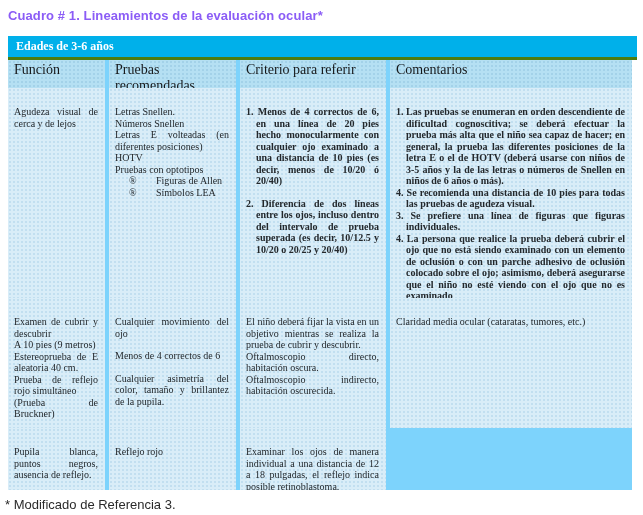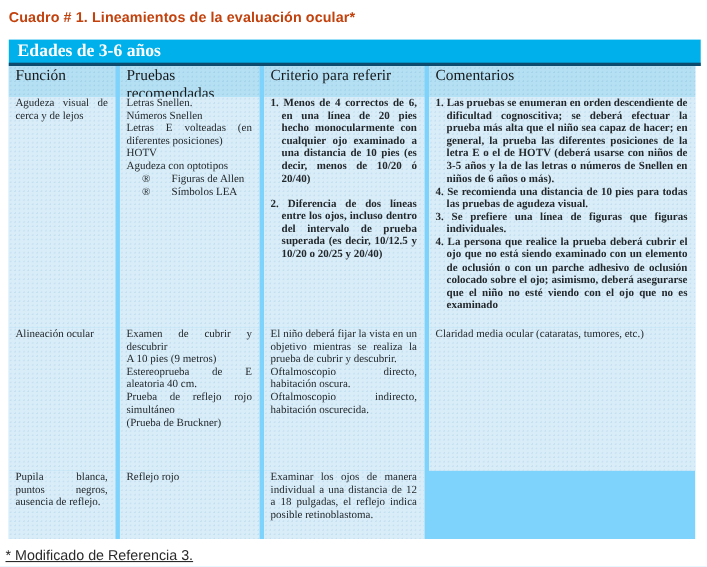--- a/index.html
+++ b/index.html
@@ -3,57 +3,57 @@
 <meta charset="utf-8">
 <style>
   html,body { margin:0; padding:0; background:#ffffff; }
   .page {
     position:relative; width:643px; height:515px; background:#ffffff;
     box-sizing:border-box; padding:6px 6px 0 8px; overflow:hidden;
     font-family:"Liberation Serif", serif; color:#1f2428;
   }
   .doc-title {
     font-family:"Liberation Sans", sans-serif; font-weight:bold;
-    font-size:13px; color:#c2410c; margin:2px 0 0 0; letter-spacing:0.1px;
+    font-size:13px; color:#8b5cf6; margin:2px 0 0 0; letter-spacing:0.1px;
   }
   .tbl { width:629px; margin-top:13px; }
   .band {
     box-sizing:border-box; height:24px; line-height:21px;
-    background:#00B0EA; color:#ffffff; font-weight:bold; font-size:16px;
-    padding:0 0 0 8px; border-bottom:3px solid #0c4a6e;
+    background:#00B0EA; color:#ffffff; font-weight:bold; font-size:12px;
+    padding:0 0 0 8px; border-bottom:3px solid #4d7c0f;
   }
   .grid {
     display:grid; width:624px;
     grid-template-columns:97px 127px 146px 1fr;
     grid-template-rows:28px 210px 130px 62px;
     column-gap:4px; background:#7dd3fc;
   }
   .hcell {
     background-color:#B5E0F3;
     background-image:radial-gradient(#a3d2e9 0.8px, rgba(0,0,0,0) 0.8px);
     background-size:4px 4px;
     font-size:14px; color:#16181a; padding:2px 6px; box-sizing:border-box;
   }
   .cell {
     background-color:#D9EDF8;
     background-image:radial-gradient(#c2dff0 0.8px, rgba(0,0,0,0) 0.8px);
     background-size:4px 4px;
     font-size:10px; line-height:11.5px; color:#23282c;
-    padding:0 7px 0 6px; box-sizing:border-box; text-align:justify;
+    padding:18px 7px 0 6px; box-sizing:border-box; text-align:justify;
     overflow:hidden;
   }
   .cell p { margin:0; }
   .num { padding-left:10px; text-indent:-10px;font-weight:bold; }
   .gap-sm { margin-top:11px !important; }
   .gap-lg { margin-top:23px !important; }
   .opt { display:flex; padding-left:14px; text-align:left; }
   .opt .b { width:27px; flex:0 0 27px; }
   .footnote {
     font-family:"Liberation Sans", sans-serif; font-size:13px;
-    color:#2a2a2a; margin:7px 0 0 -3px;text-decoration:underline;
+    color:#2a2a2a; margin:7px 0 0 -3px;
   }
 </style>
 </head>
 <body>
 
 <div class="page">
 
   <h1 class="doc-title">Cuadro # 1. Lineamientos de la evaluación ocular*</h1>
 
   <div class="tbl">
@@ -68,21 +68,21 @@
       <div class="hcell">Comentarios</div>
 
       <div class="cell">
         <p>Agudeza visual de cerca y de lejos</p>
       </div>
       <div class="cell">
         <p>Letras Snellen.</p>
         <p>Números Snellen</p>
         <p>Letras E volteadas (en diferentes posiciones)</p>
         <p>HOTV</p>
-        <p>Agudeza con optotipos</p>
+        <p>Pruebas con optotipos</p>
         <div class="opt">
           <span class="b">®</span>
           <span>Figuras de Allen</span>
         </div>
         <div class="opt">
           <span class="b">®</span>
           <span>Símbolos LEA</span>
         </div>
       </div>
       <div class="cell">
@@ -90,28 +90,30 @@
         <p class="num gap-sm">2. Diferencia de dos líneas entre los ojos, incluso dentro del intervalo de prueba superada (es decir, 10/12.5 y 10/20 o 20/25 y 20/40)</p>
       </div>
       <div class="cell">
         <p class="num">1. Las pruebas se enumeran en orden descendiente de dificultad cognoscitiva; se deberá efectuar la prueba más alta que el niño sea capaz de hacer; en general, la prueba las diferentes posiciones de la letra E o el de HOTV (deberá usarse con niños de 3-5 años y la de las letras o números de Snellen en niños de 6 años o más).</p>
         <p class="num">4. Se recomienda una distancia de 10 pies para todas las pruebas de agudeza visual.</p>
         <p class="num">3. Se prefiere una línea de figuras que figuras individuales.</p>
         <p class="num">4. La persona que realice la prueba deberá cubrir el ojo que no está siendo examinado con un elemento de oclusión o con un parche adhesivo de oclusión colocado sobre el ojo; asimismo, deberá asegurarse que el niño no esté viendo con el ojo que no es examinado</p>
       </div>
 
       <div class="cell">
-        <p>Alineación ocular</p>
-      </div>
-      <div class="cell">
         <p>Examen de cubrir y descubrir</p>
         <p>A 10 pies (9 metros)</p>
         <p>Estereoprueba de E aleatoria 40 cm.</p>
         <p>Prueba de reflejo rojo simultáneo</p>
         <p>(Prueba de Bruckner)</p>
+      </div>
+      <div class="cell">
+        <p>Cualquier movimiento del ojo</p>
+        <p class="gap-sm">Menos de 4 correctos de 6</p>
+        <p class="gap-sm">Cualquier asimetría del color, tamaño y brillantez de la pupila.</p>
       </div>
       <div class="cell">
         <p>El niño deberá fijar la vista en un objetivo mientras se realiza la prueba de cubrir y descubrir.</p>
         <p>Oftalmoscopio directo, habitación oscura.</p>
         <p>Oftalmoscopio indirecto, habitación oscurecida.</p>
       </div>
 
       <div class="cell">
         <p>Claridad media ocular (cataratas, tumores, etc.)</p>
       </div>

